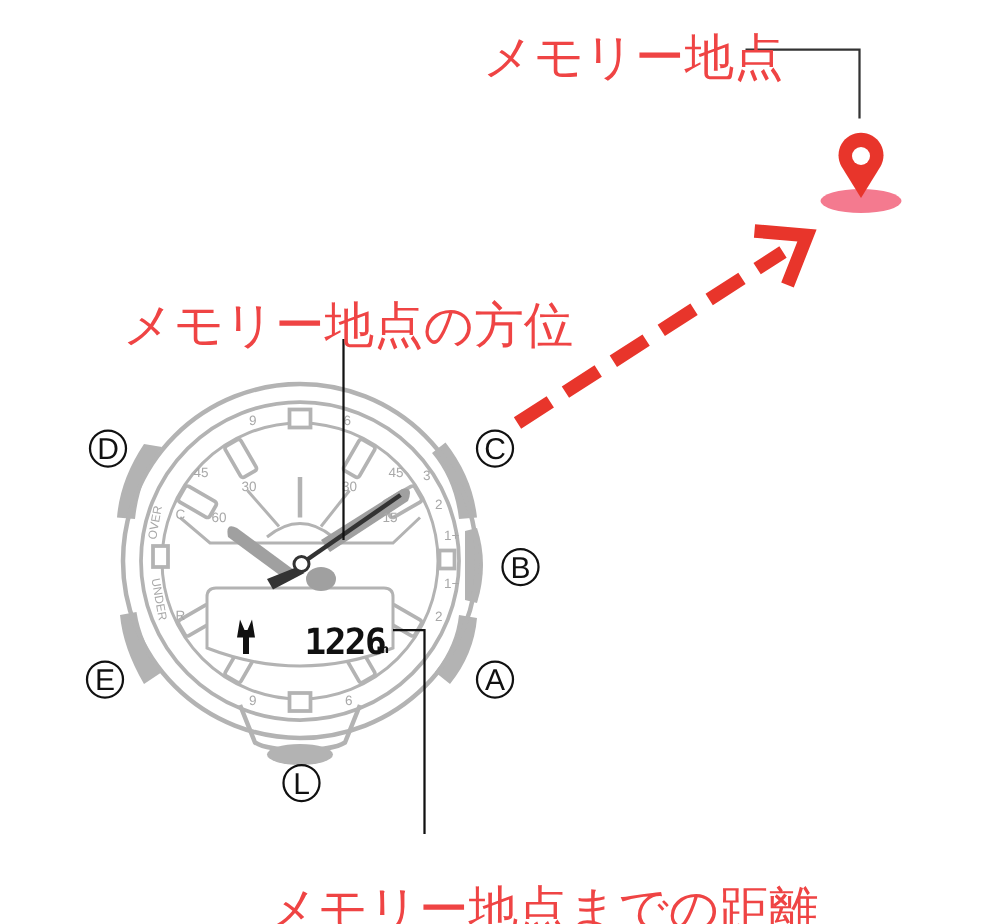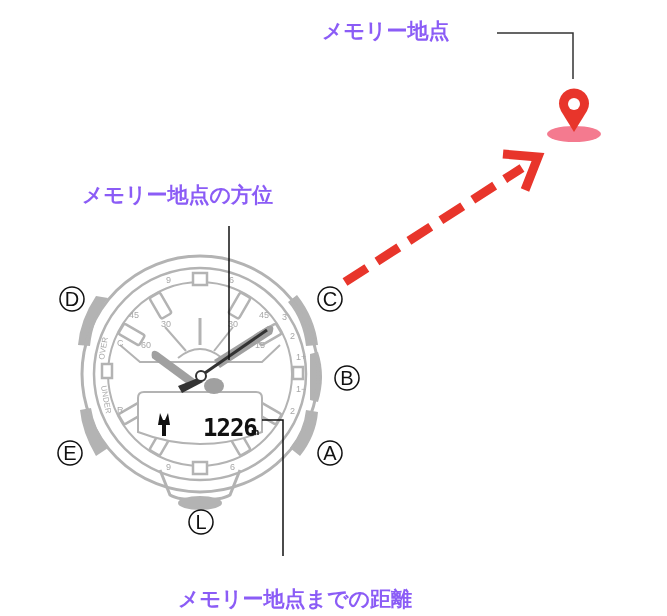--- a/index.html
+++ b/index.html
@@ -1,18 +1,18 @@
 <!DOCTYPE html>
 <html><head>
 <meta charset="utf-8">
 <style>
   html, body { margin:0; padding:0; background:#ffffff; }
   body { width:667px; height:616px; position:relative; overflow:hidden;
          font-family:"DejaVu Sans", sans-serif; }
-  .label { position:absolute; color:#8b5cf6; font-size:21px; white-space:nowrap; line-height:1; letter-spacing:0px;font-weight:bold; }
+  .label { position:absolute; color:#ef4444; font-size:33px; white-space:nowrap; line-height:1; letter-spacing:0px; }
   svg.canvas { position:absolute; left:0; top:0; }
 </style>
 </head>
 <body>
 
 <svg class="canvas" width="667" height="616" viewBox="0 0 667 616">
 
   <polyline points="497,33 573,33 573,79" fill="none" stroke="#333" stroke-width="1.5"></polyline>
 
   <g>
@@ -146,14 +146,14 @@
       <text x="330" y="460">A</text>
     </g>
     <g>
       <circle cx="201" cy="522" r="12" fill="#fff" stroke="#111" stroke-width="1.5"></circle>
       <text x="201" y="529">L</text>
     </g>
   </g>
 </svg>
 
 <div class="label" style="left:322px; top:21px;">メモリー地点</div>
-<div class="label" style="left:82px; top:185px;">メモリー地点の方位</div>
+<div class="label" style="left:82px; top:200px;">メモリー地点の方位</div>
 <div class="label" style="left:178px; top:589px;">メモリー地点までの距離</div>
 
 </body></html>

